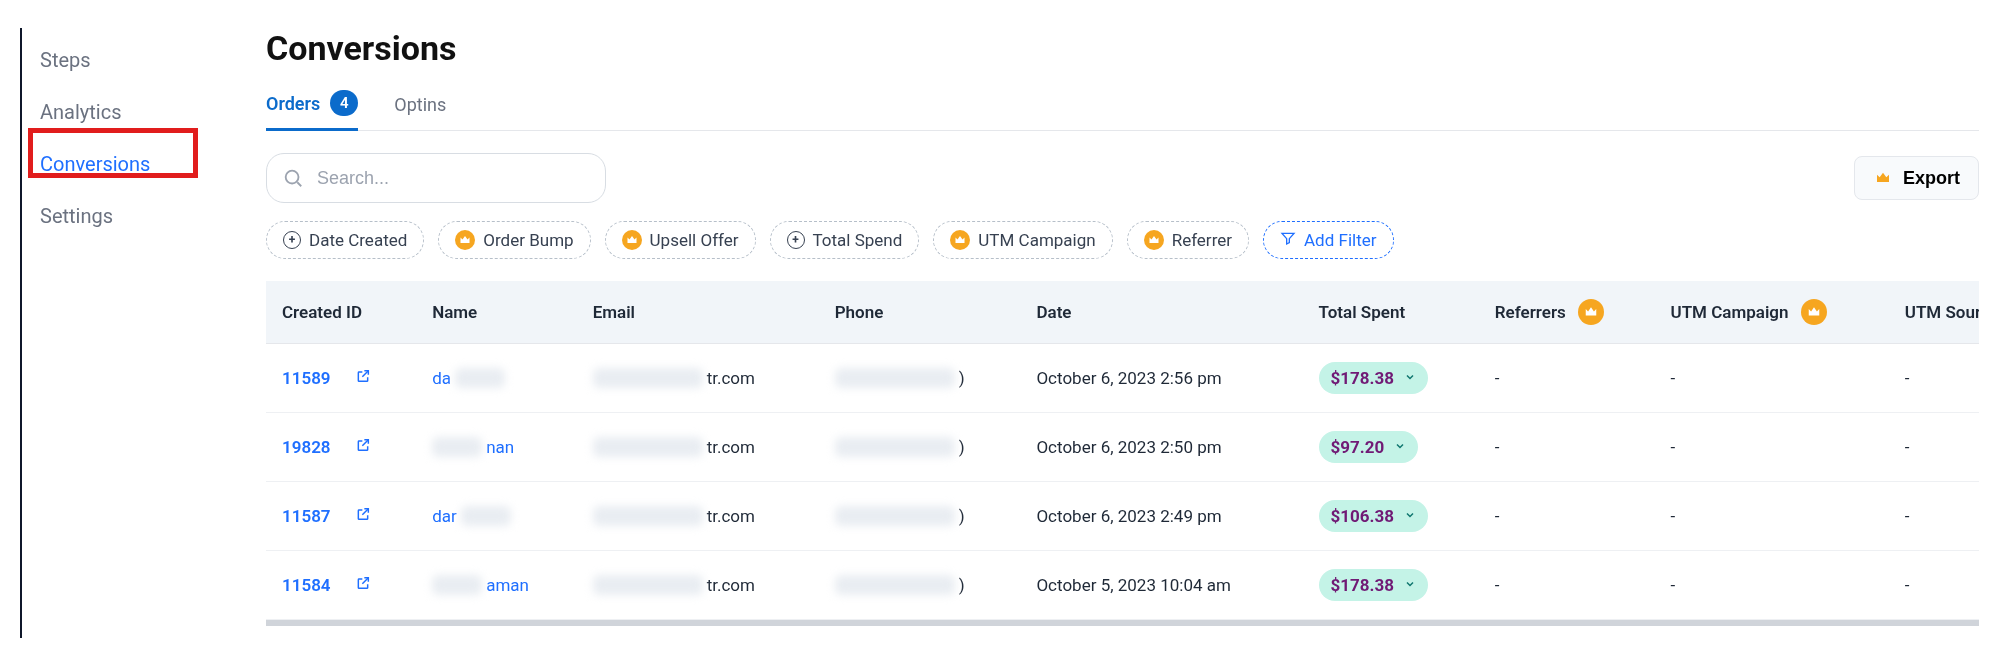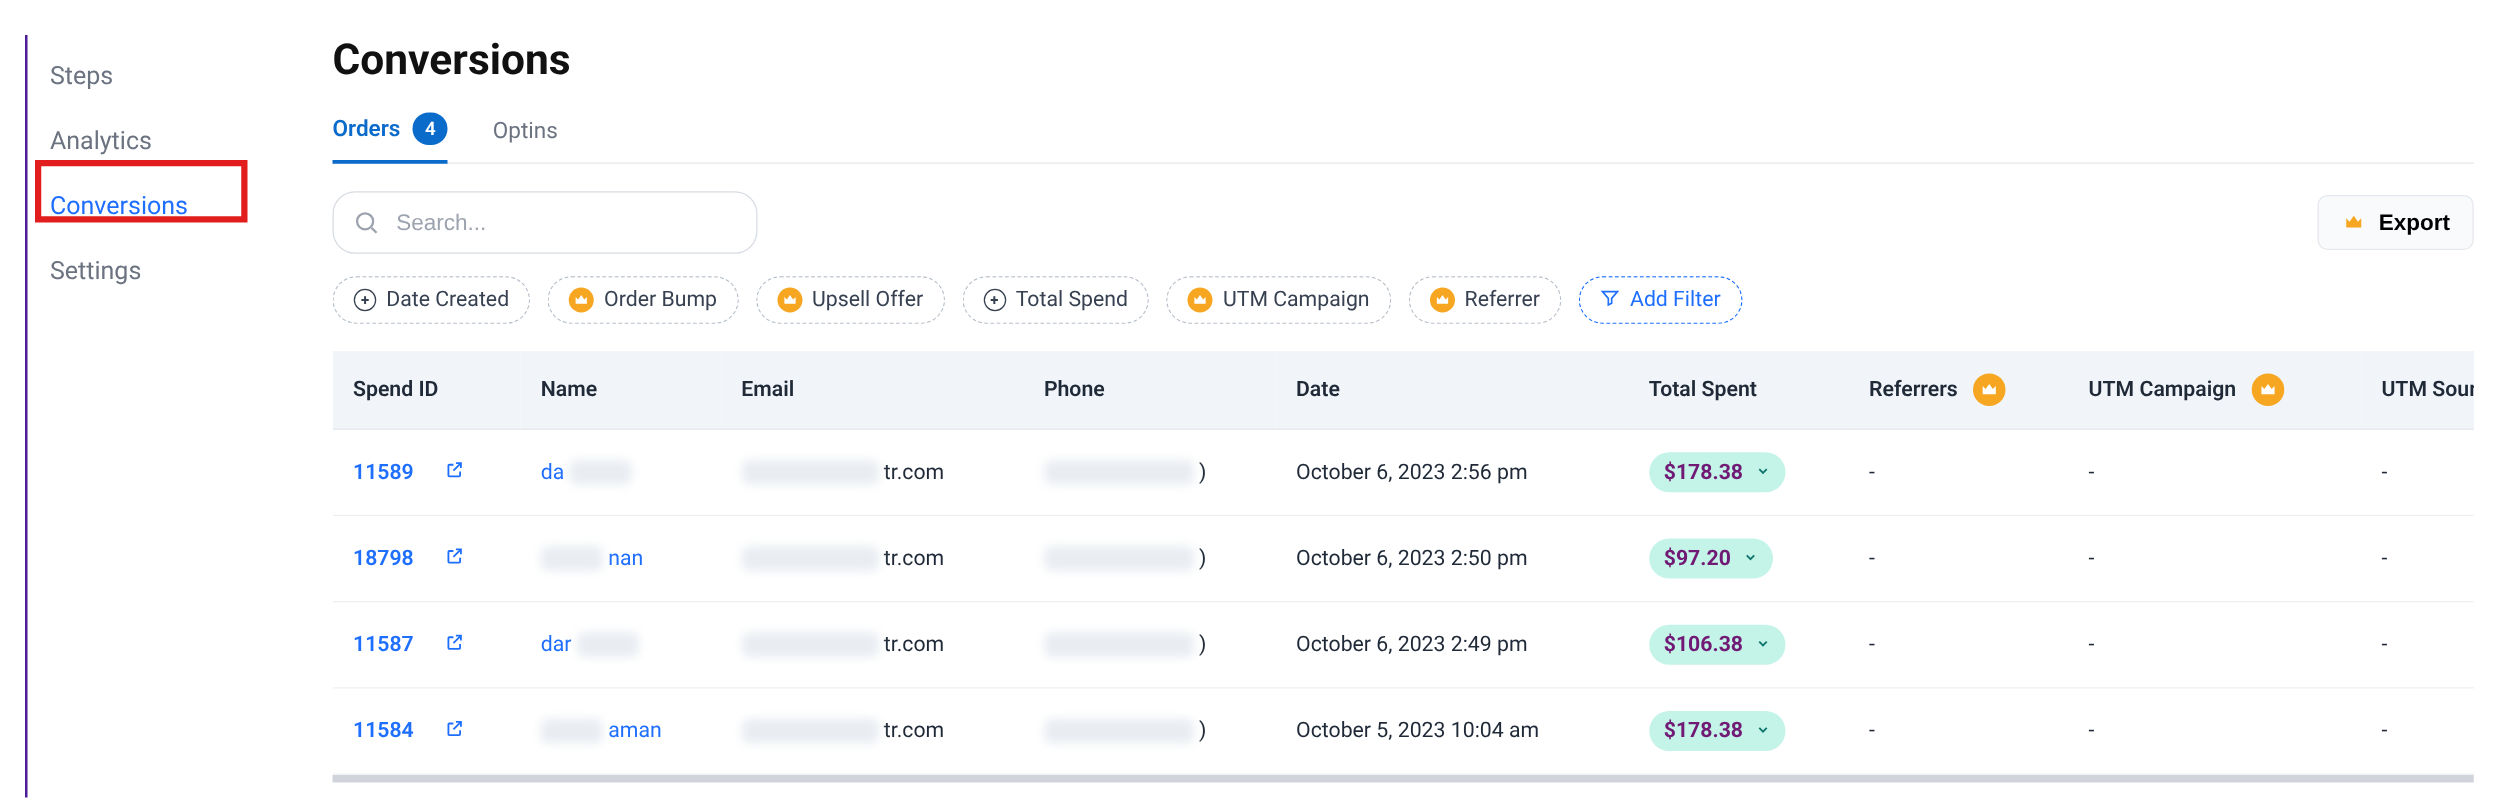--- a/index.html
+++ b/index.html
@@ -2,21 +2,21 @@
 <html><head>
 <meta charset="utf-8">
 <style>
   * { box-sizing: border-box; }
   html, body { margin:0; padding:0; font-family: -apple-system, BlinkMacSystemFont, "Segoe UI", Roboto, Helvetica, Arial, sans-serif; color:#1f2937; background:#fff; }
   body { width:1999px; height:648px; position:relative; }
 
   .page { display:flex; padding:28px 20px 10px 20px; height:100%; }
 
   
-  .sidebar { width:230px; flex:none; padding-top:6px; border-left:2px solid #4c1d95; }
+  .sidebar { width:230px; flex:none; padding-top:6px; border-left:2px solid #0f172a; }
   .side-item { display:block; padding:14px 18px; font-size:20px; color:#6b7280; cursor:pointer; }
   .side-item.active { color:#1f6fff; }
   .side-highlight { position:absolute; left:28px; top:128px; width:170px; height:50px; border:5px solid #e11d1d; pointer-events:none; }
 
   
   .main { flex:1; min-width:0; padding-left:16px; }
   .page-title { font-size:34px; font-weight:700; margin:0 0 22px 0; color:#111; }
 
   .tabs { display:flex; gap:36px; border-bottom:1px solid #e5e7eb; align-items:center; }
   .tab { padding:0 0 12px 0; font-size:18px; color:#6b7280; display:flex; align-items:center; gap:10px; cursor:pointer; }
@@ -150,21 +150,21 @@
               <path d="M3 5h18l-7 8v6l-4 2v-8z"></path>
             </svg></span>
         <span>Add Filter</span>
       </span>
     </div>
 
     <div class="table-wrap">
       <table>
         <thead>
           <tr>
-            <th><span>Spend ID</span></th>
+            <th><span>Created ID</span></th>
             <th><span>Name</span></th>
             <th><span>Email</span></th>
             <th><span>Phone</span></th>
             <th><span>Date</span></th>
             <th><span>Total Spent</span></th>
             <th>
                 <span class="th-wrap">
                   <span>Referrers</span>
                   <span class="crown-badge">
                     <svg width="14" height="14" viewBox="0 0 24 24" fill="#fff">
@@ -220,21 +220,21 @@
                   <span class="spent-caret"><svg width="12" height="12" viewBox="0 0 24 24" fill="none" stroke="currentColor" stroke-width="3">
                       <polyline points="6 9 12 15 18 9"></polyline>
                     </svg></span>
                 </span></td>
     <td><span>-</span></td>
     <td><span>-</span></td>
     <td><span>-</span></td>
             </tr>
             <tr>
     <td><span class="id-link">
-                  <span>18798</span>
+                  <span>19828</span>
                   <span style="color:#1f6fff"><svg width="16" height="16" viewBox="0 0 24 24" fill="none" stroke="currentColor" stroke-width="2.2">
                       <path d="M14 4h6v6"></path>
                       <path d="M20 4l-9 9"></path>
                       <path d="M19 14v5a1 1 0 0 1-1 1H6a1 1 0 0 1-1-1V7a1 1 0 0 1 1-1h5"></path>
                     </svg></span>
                 </span></td>
     <td>
                 <span class="email-cell">
                   <span class="blur-chip" style="width:50px"></span>
                   <span class="link">nan</span>

